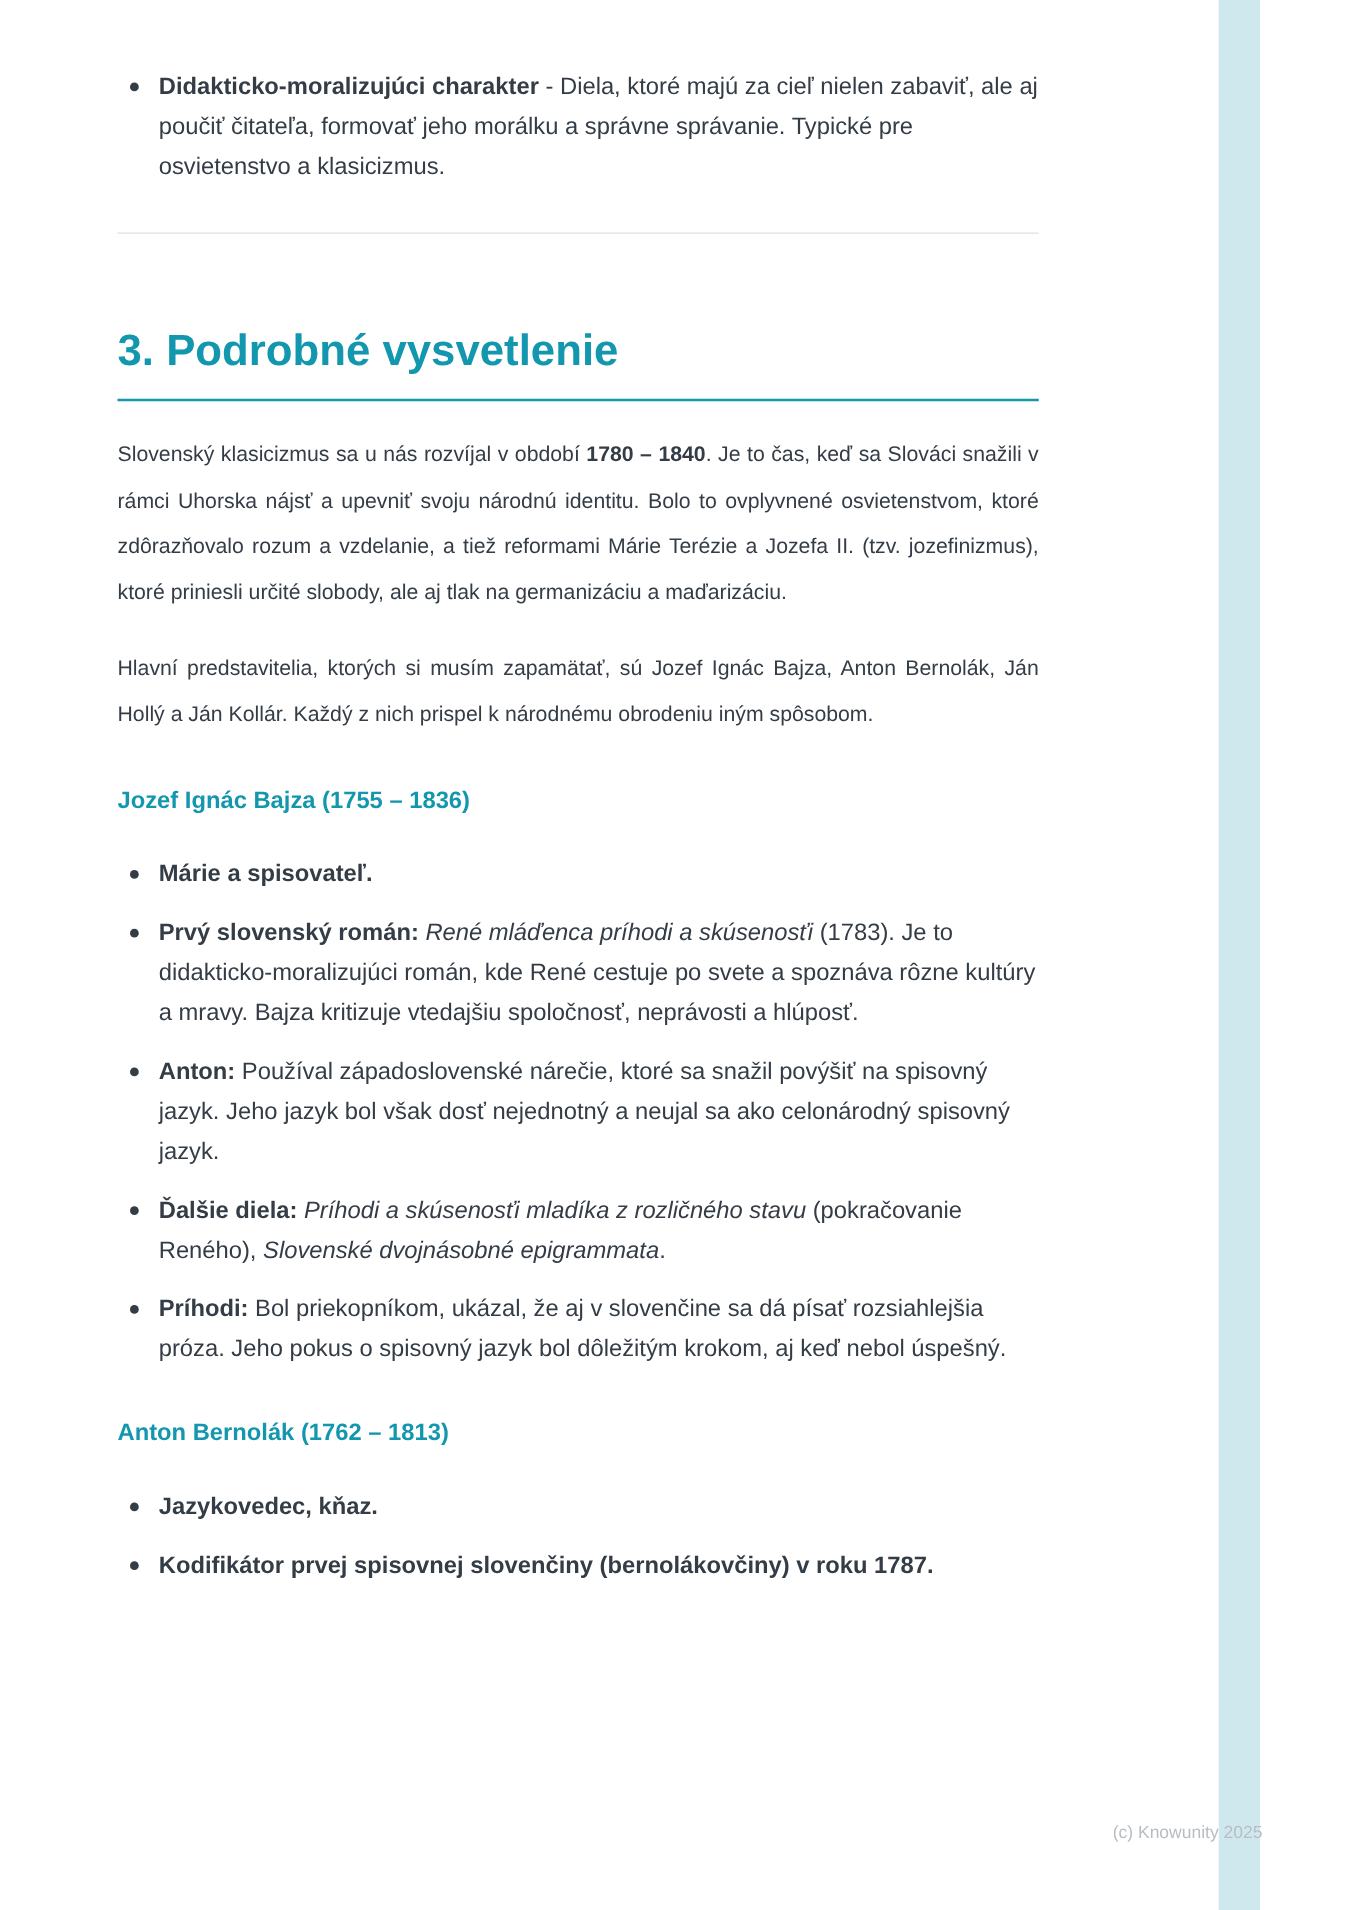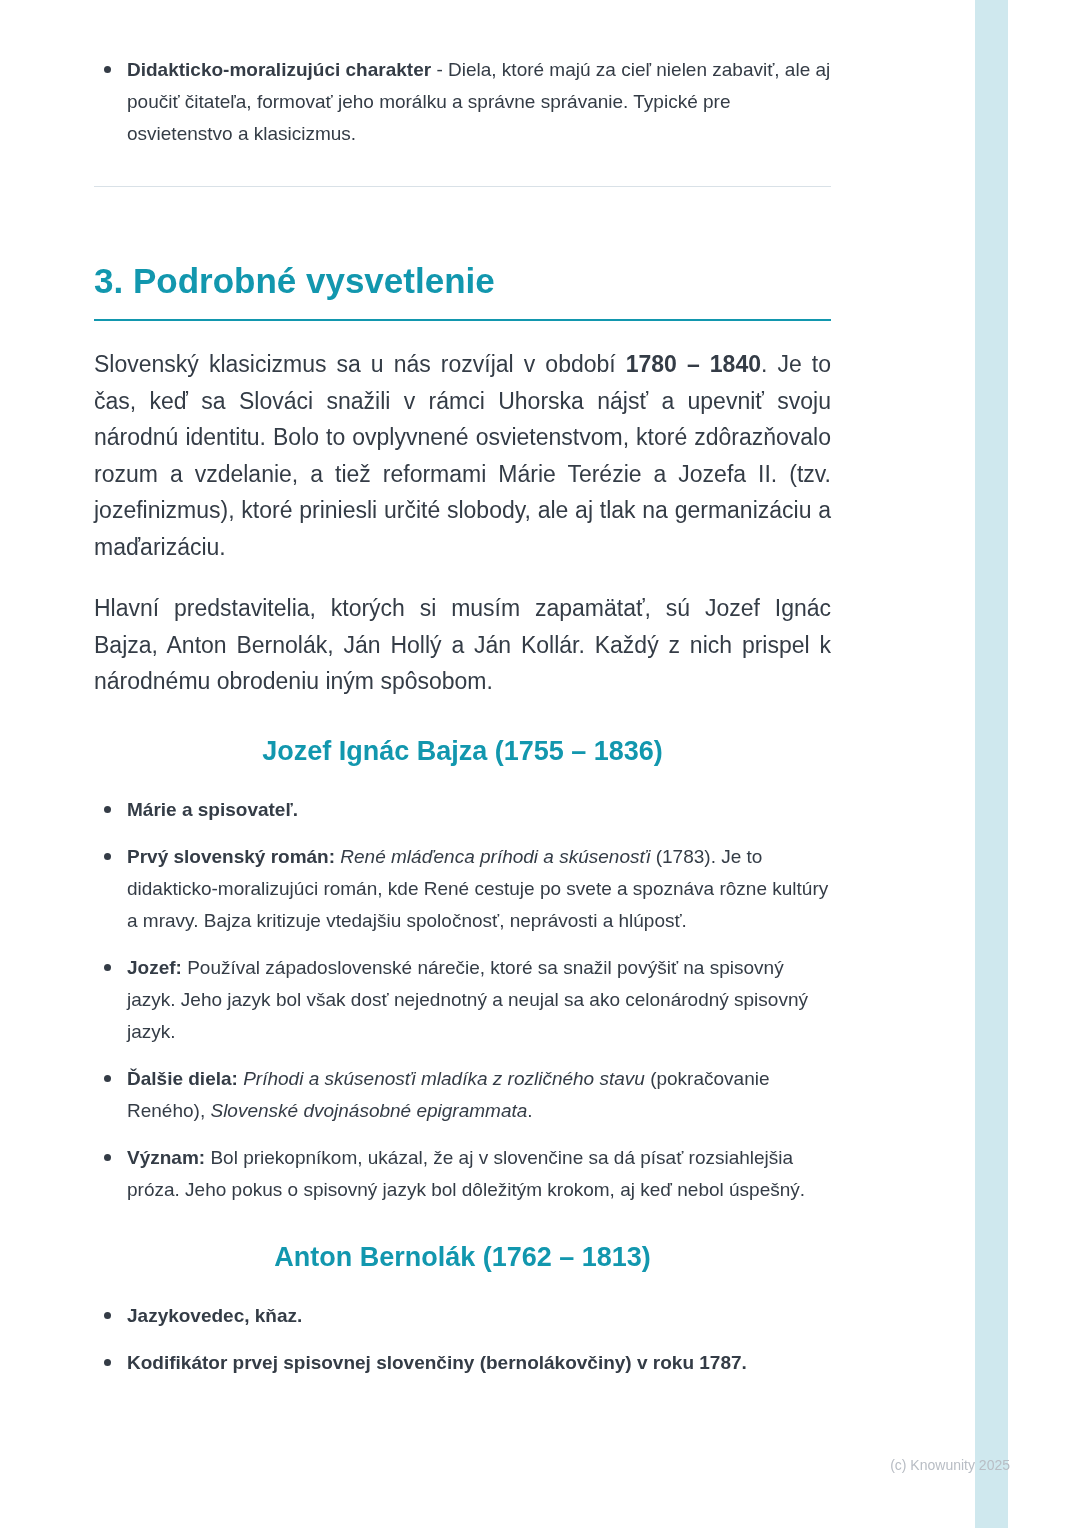--- a/index.html
+++ b/index.html
@@ -46,28 +46,27 @@
     margin:36px 0 0 0;
   }
   .section-title {
     margin-top:74px; padding-bottom:18px;
     font-size:35px; line-height:40px; font-weight:700;
     color:var(--accent,#1297ae);
     border-bottom:2px solid var(--accent,#1297ae);
   }
   .para {
     margin-top:25px;
-    font-size:23px; line-height:36.5px;
+    font-size:17px; line-height:36.5px;
     text-align:justify;
   }
   .sub-title {
     margin-top:34px;
-    font-size:27px; line-height:34px; font-weight:700;
+    font-size:19px; line-height:34px; font-weight:700;
     color:var(--accent,#1297ae);
-    text-align:center;
   }
   strong { font-weight:700; }
   em { font-style:italic; }
   .watermark {
     position:absolute; right:70px; bottom:55px;
     font-size:14px; color:var(--watermark,#b8bdc4);
     z-index:2;
   }
 </style>
 </head>
@@ -95,27 +94,27 @@
     <h2 class="sub-title">Jozef Ignác Bajza (1755 – 1836)</h2>
 
     <ul class="bullets">
       <li>
         <span class="li-text"><strong>Márie a spisovateľ.</strong></span>
       </li>
       <li>
         <span class="li-text"><strong>Prvý slovenský román:</strong><span> </span><em>René mláďenca príhodi a skúsenosťi</em><span> (1783). Je to didakticko-moralizujúci román, kde René cestuje po svete a spoznáva rôzne kultúry a mravy. Bajza kritizuje vtedajšiu spoločnosť, neprávosti a hlúposť.</span></span>
       </li>
       <li>
-        <span class="li-text"><strong>Jozef:</strong><span> Používal západoslovenské nárečie, ktoré sa snažil povýšiť na spisovný jazyk. Jeho jazyk bol však dosť nejednotný a neujal sa ako celonárodný spisovný jazyk.</span></span>
+        <span class="li-text"><strong>Anton:</strong><span> Používal západoslovenské nárečie, ktoré sa snažil povýšiť na spisovný jazyk. Jeho jazyk bol však dosť nejednotný a neujal sa ako celonárodný spisovný jazyk.</span></span>
       </li>
       <li>
         <span class="li-text"><strong>Ďalšie diela:</strong><span> </span><em>Príhodi a skúsenosťi mladíka z rozličného stavu</em><span> (pokračovanie Reného), </span><em>Slovenské dvojnásobné epigrammata</em><span>.</span></span>
       </li>
       <li>
-        <span class="li-text"><strong>Význam:</strong><span> Bol priekopníkom, ukázal, že aj v slovenčine sa dá písať rozsiahlejšia próza. Jeho pokus o spisovný jazyk bol dôležitým krokom, aj keď nebol úspešný.</span></span>
+        <span class="li-text"><strong>Príhodi:</strong><span> Bol priekopníkom, ukázal, že aj v slovenčine sa dá písať rozsiahlejšia próza. Jeho pokus o spisovný jazyk bol dôležitým krokom, aj keď nebol úspešný.</span></span>
       </li>
     </ul>
 
     <h2 class="sub-title">Anton Bernolák (1762 – 1813)</h2>
 
     <ul class="bullets">
       <li>
         <span class="li-text"><strong>Jazykovedec, kňaz.</strong></span>
       </li>
       <li>

